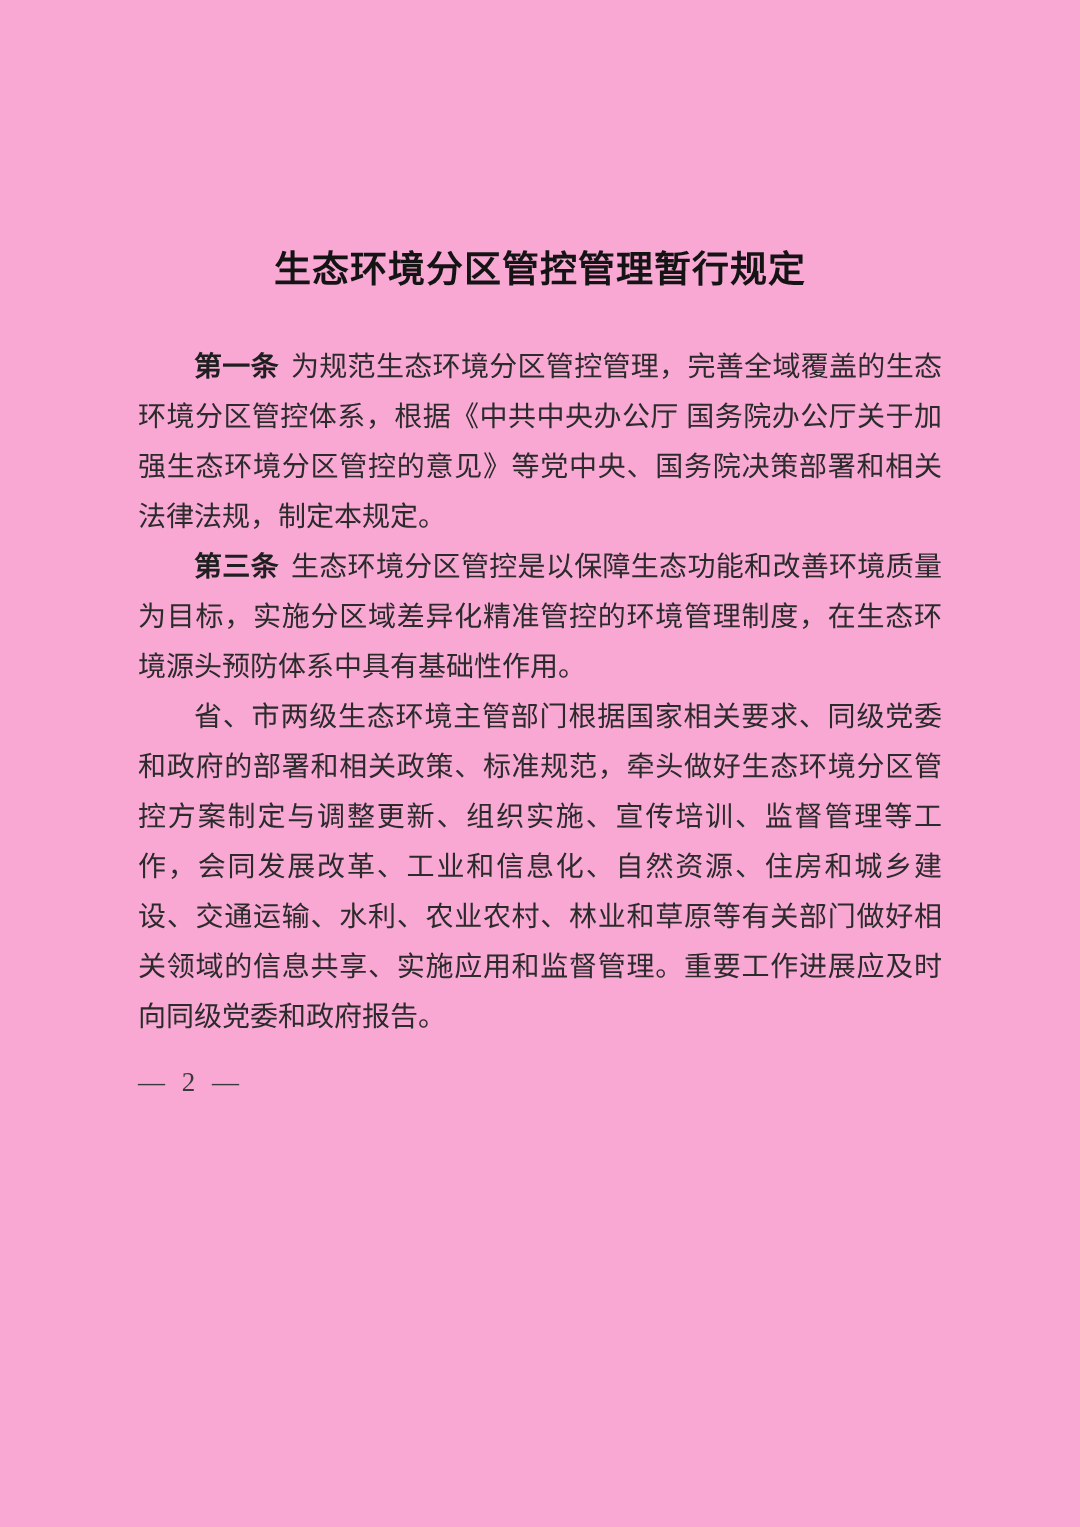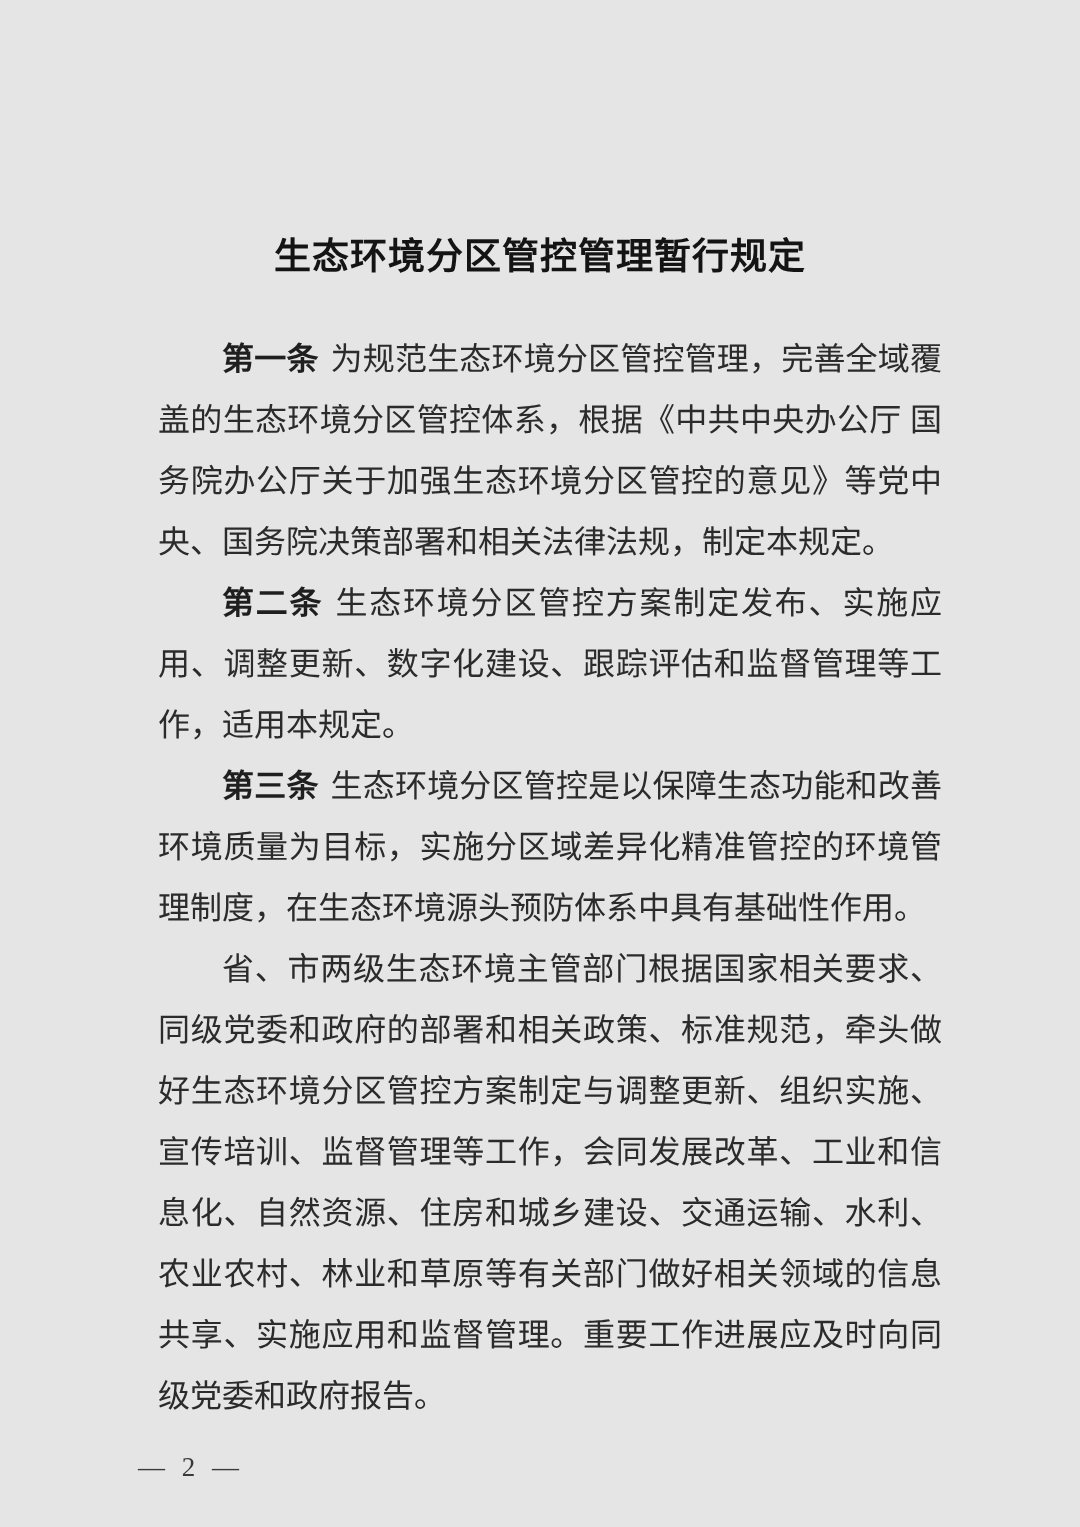--- a/index.html
+++ b/index.html
@@ -14,23 +14,23 @@
     font-family: "Liberation Serif", serif;
     color: #2b2b2b;
     overflow: hidden;
   }
   .page {
     position: absolute;
     top: 0;
     left: 0;
     width: 1080px;
     height: 1527px;
-    background: #e5e5e5;
+    background: #f9a8d4;
     box-sizing: border-box;
-    padding: 3px 138px;
+    padding: 16px 138px;
   }
   .doc-title {
     margin: 230px 0 0 0;
     text-align: center;
     font-family: "Liberation Serif", "DejaVu Serif", serif;
     font-weight: 700;
     font-size: 37px;
     line-height: 48px;
     color: #141414;
     letter-spacing: 1px;
@@ -39,25 +39,24 @@
     margin: 70px 0 0 0;
     text-align: center;
     font-family: "Liberation Sans", "DejaVu Sans", sans-serif;
     font-weight: 700;
     font-size: 30px;
     line-height: 40px;
     color: #1a1a1a;
   }
   .doc-body {
     margin-top: 48px;
-    font-size: 32px;
-    line-height: 61px;
+    font-size: 28px;
+    line-height: 50px;
     text-align: justify;
     color: #2b2b2b;
-    margin-left: 20px;
   }
   .para {
     margin: 0;
     text-indent: 2em;
     text-align: justify;
   }
   .article-label {
     font-family: "Liberation Sans", "DejaVu Sans", sans-serif;
     font-weight: 700;
     color: #1f1f1f;
@@ -76,21 +75,20 @@
 
 <div class="page">
 
   <h1 class="doc-title">生态环境分区管控管理暂行规定</h1>
 
 
   <div class="doc-body">
 
     <p class="para"><span class="article-label">第一条</span><span class="para-text">为规范生态环境分区管控管理，完善全域覆盖的生态环境分区管控体系，根据《中共中央办公厅 国务院办公厅关于加强生态环境分区管控的意见》等党中央、国务院决策部署和相关法律法规，制定本规定。</span></p>
 
-    <p class="para"><span class="article-label">第二条</span><span class="para-text">生态环境分区管控方案制定发布、实施应用、调整更新、数字化建设、跟踪评估和监督管理等工作，适用本规定。</span></p>
 
     <p class="para"><span class="article-label">第三条</span><span class="para-text">生态环境分区管控是以保障生态功能和改善环境质量为目标，实施分区域差异化精准管控的环境管理制度，在生态环境源头预防体系中具有基础性作用。</span></p>
 
 
     <p class="para"><span class="para-text">省、市两级生态环境主管部门根据国家相关要求、同级党委和政府的部署和相关政策、标准规范，牵头做好生态环境分区管控方案制定与调整更新、组织实施、宣传培训、监督管理等工作，会同发展改革、工业和信息化、自然资源、住房和城乡建设、交通运输、水利、农业农村、林业和草原等有关部门做好相关领域的信息共享、实施应用和监督管理。重要工作进展应及时向同级党委和政府报告。</span></p>
 
   </div>
 
   <div class="page-footer">
     <span>— 2 —</span>

